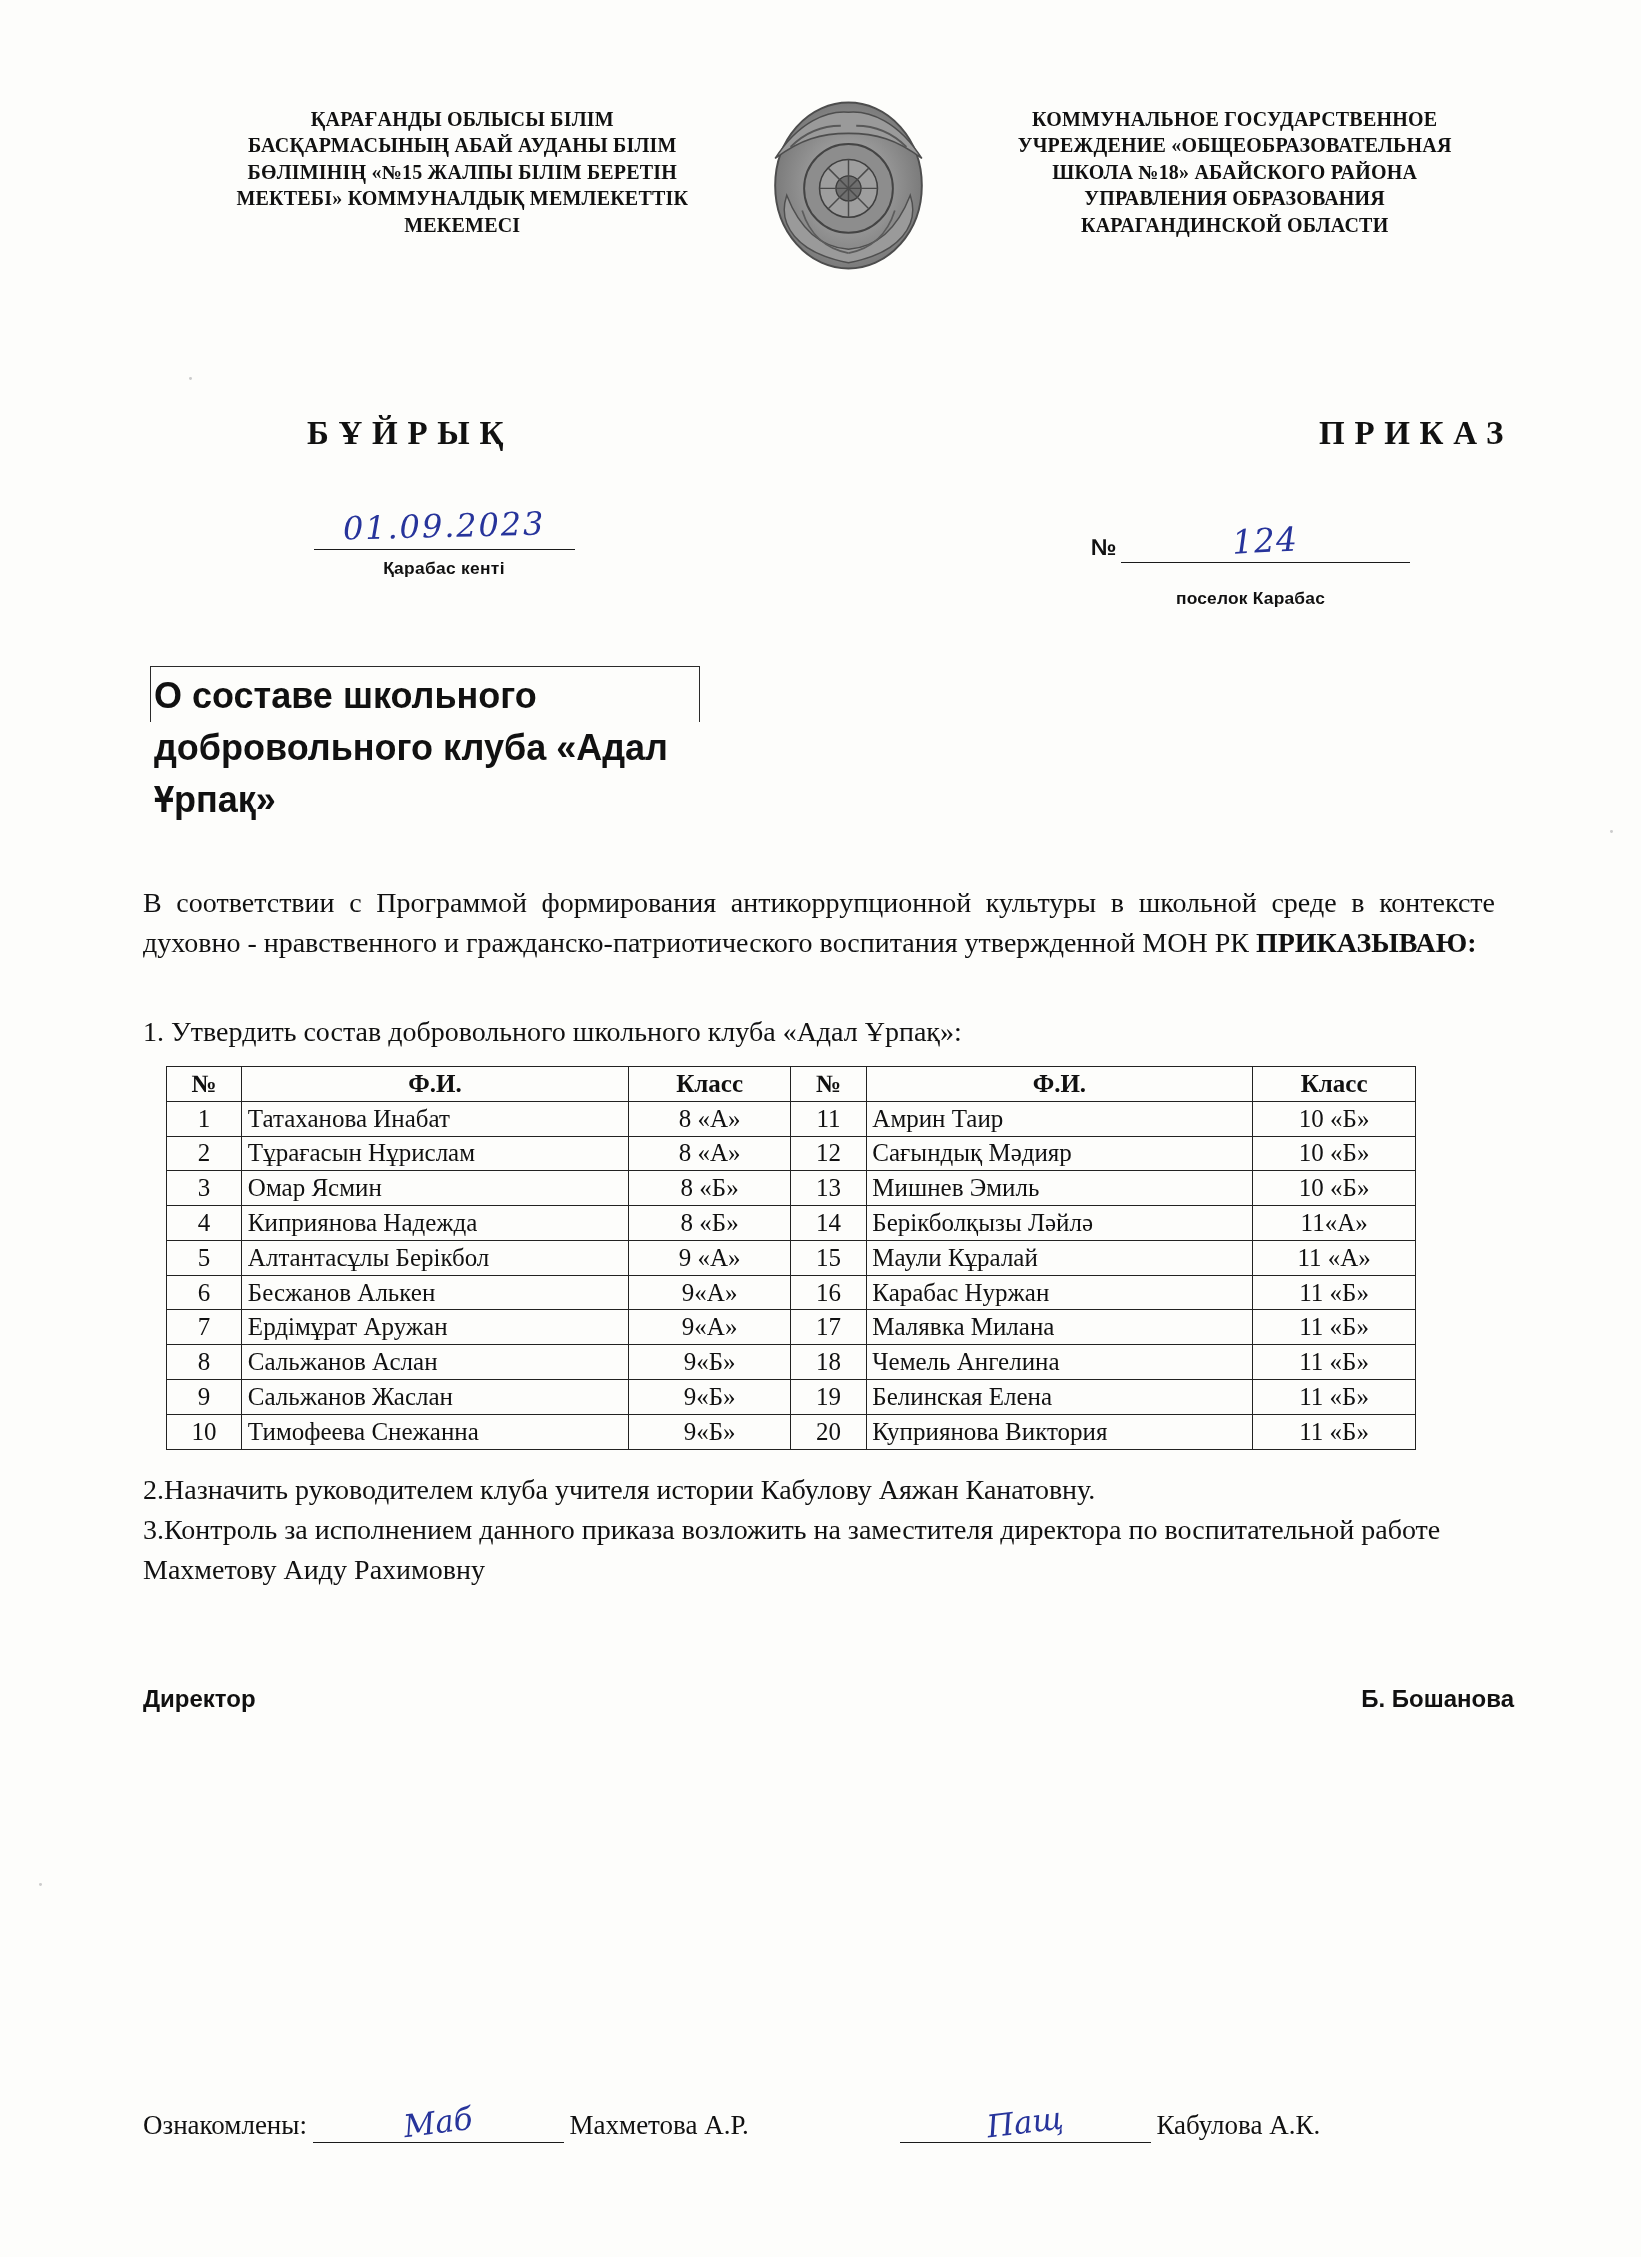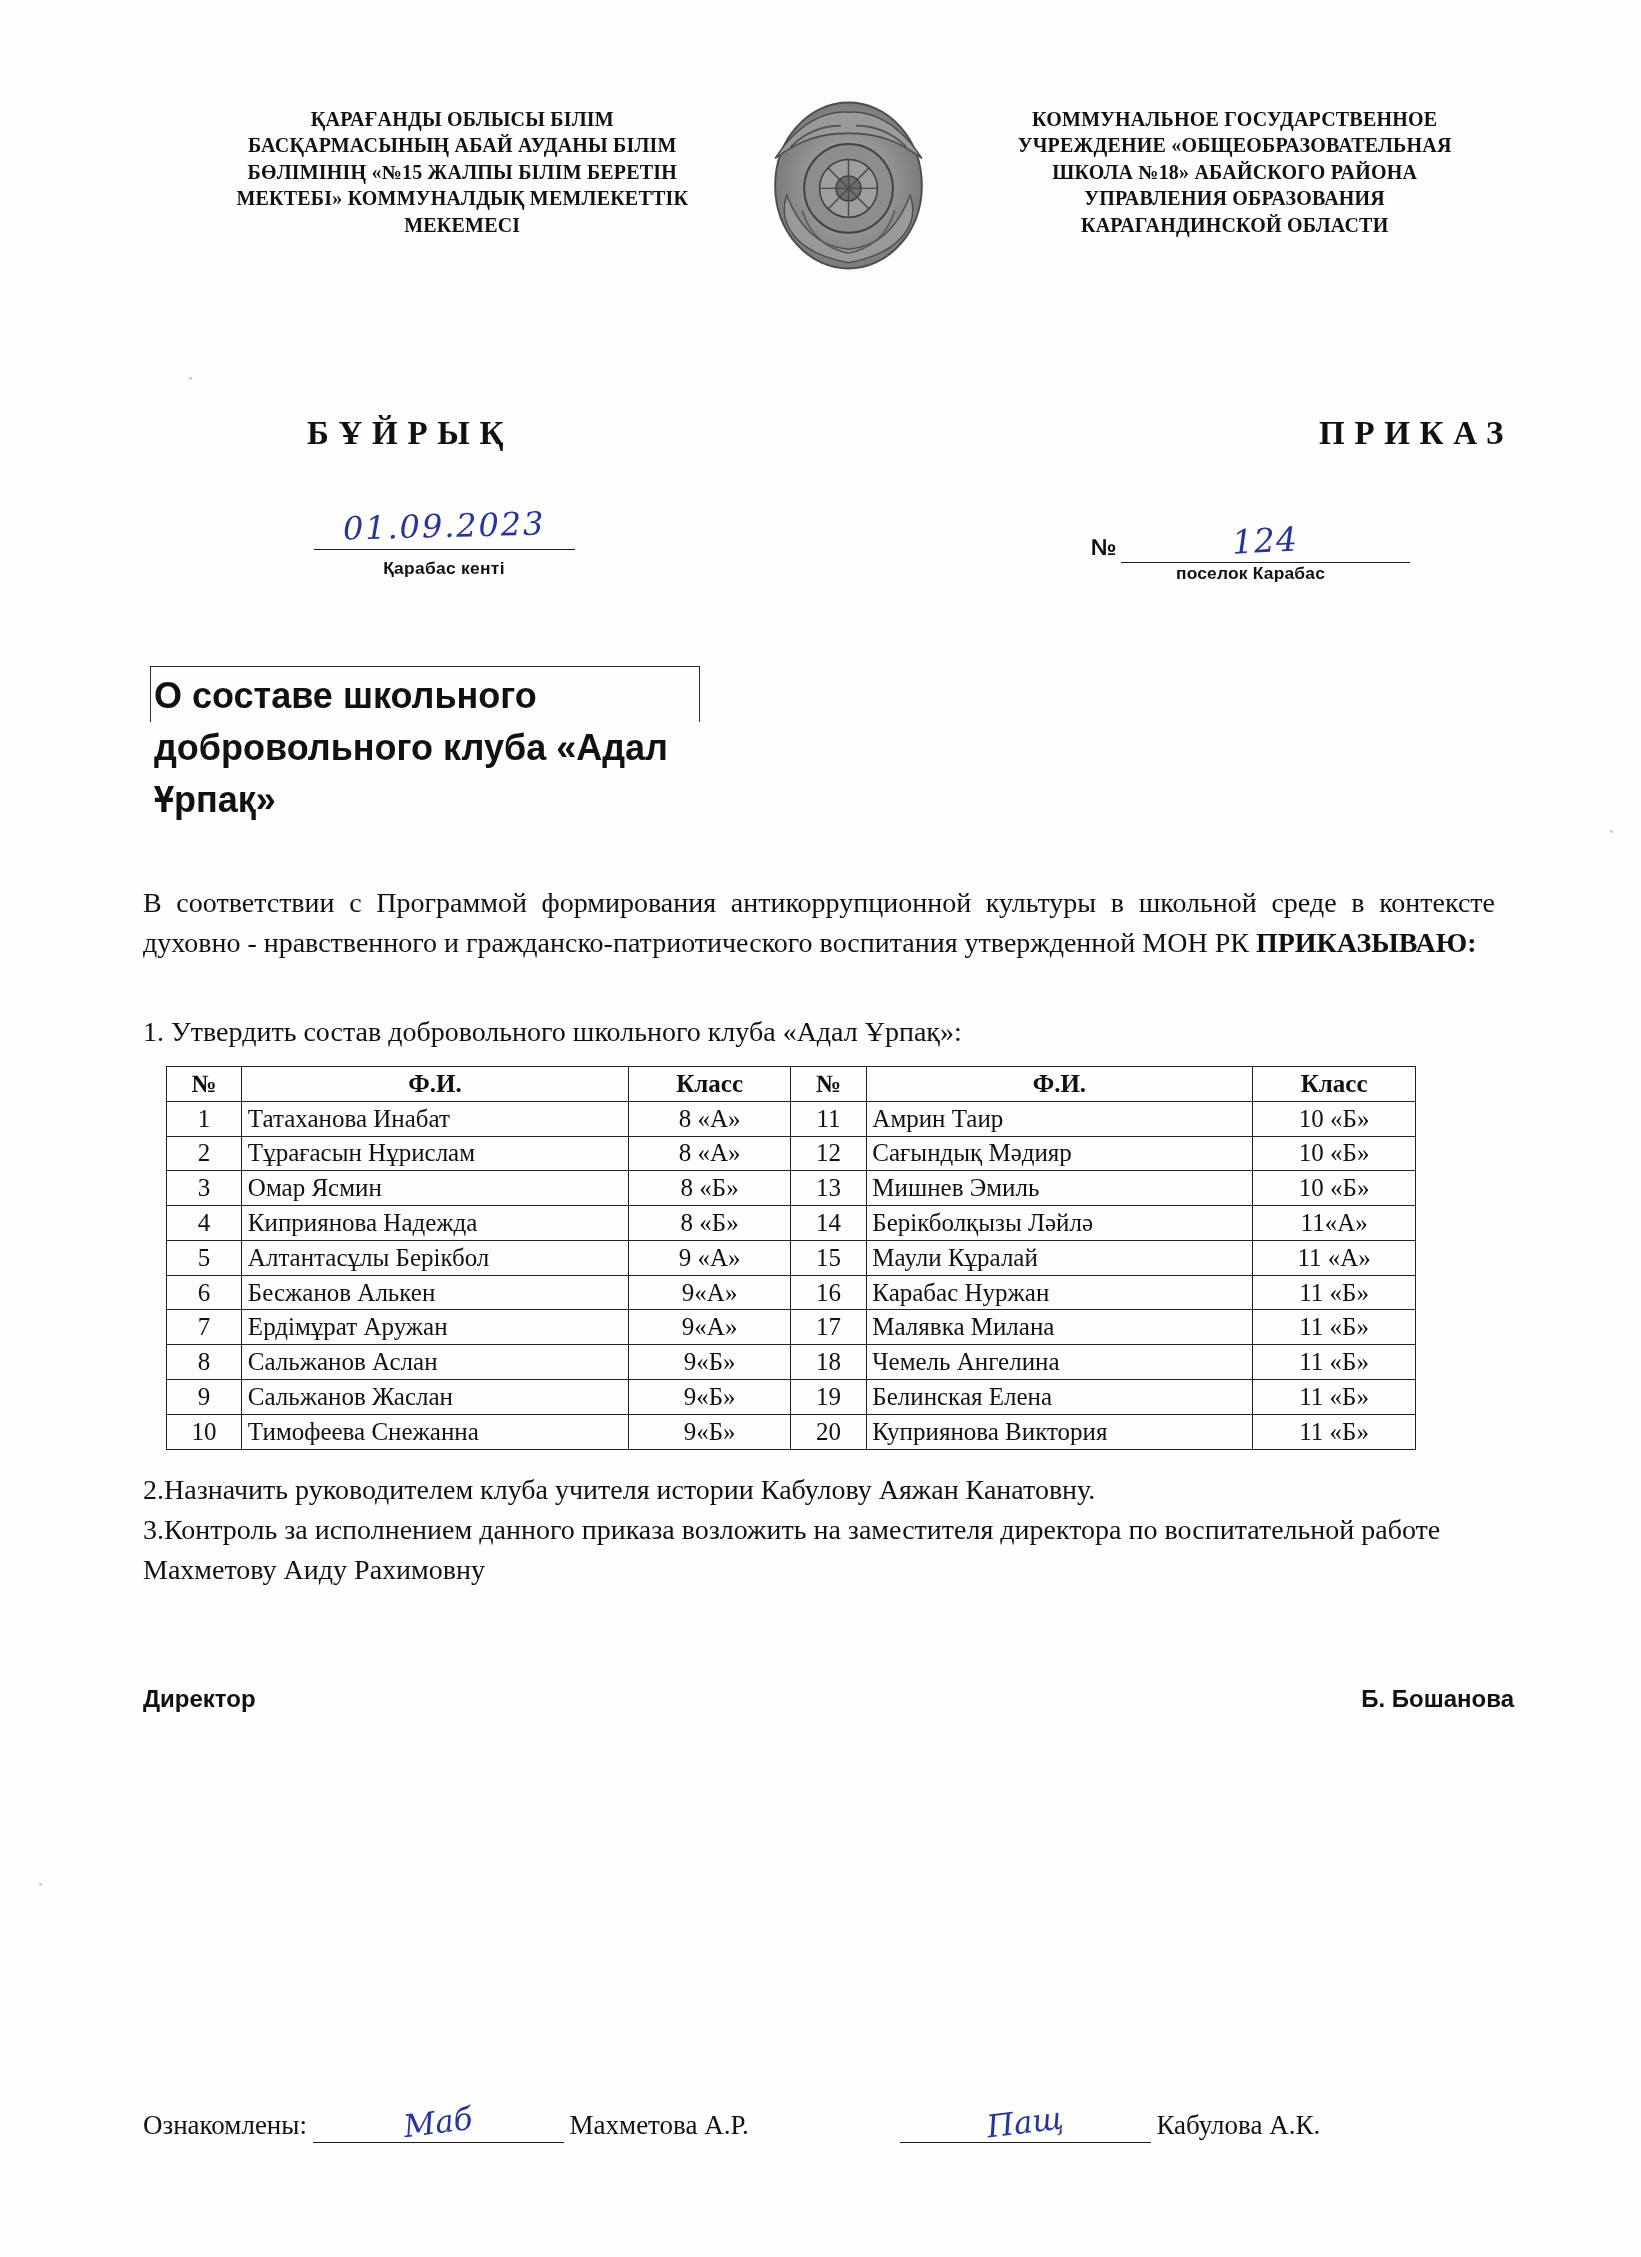--- a/index.html
+++ b/index.html
@@ -137,20 +137,21 @@
     color: #27349b;
     transform: rotate(-3deg);
     display: inline-block;
     letter-spacing: 1px;
   }
   .num-caption {
     font-family: "Liberation Sans", sans-serif;
     font-weight: bold;
     font-size: 17.4px;
     text-align: center;
+    margin-top: 25px;
     letter-spacing: 0.2px;
   }
 
   
   .subject {
     position: absolute;
     top: 666px;
     left: 150px;
     width: 550px;
     border-top: 1.9px solid #2a2a2a;

